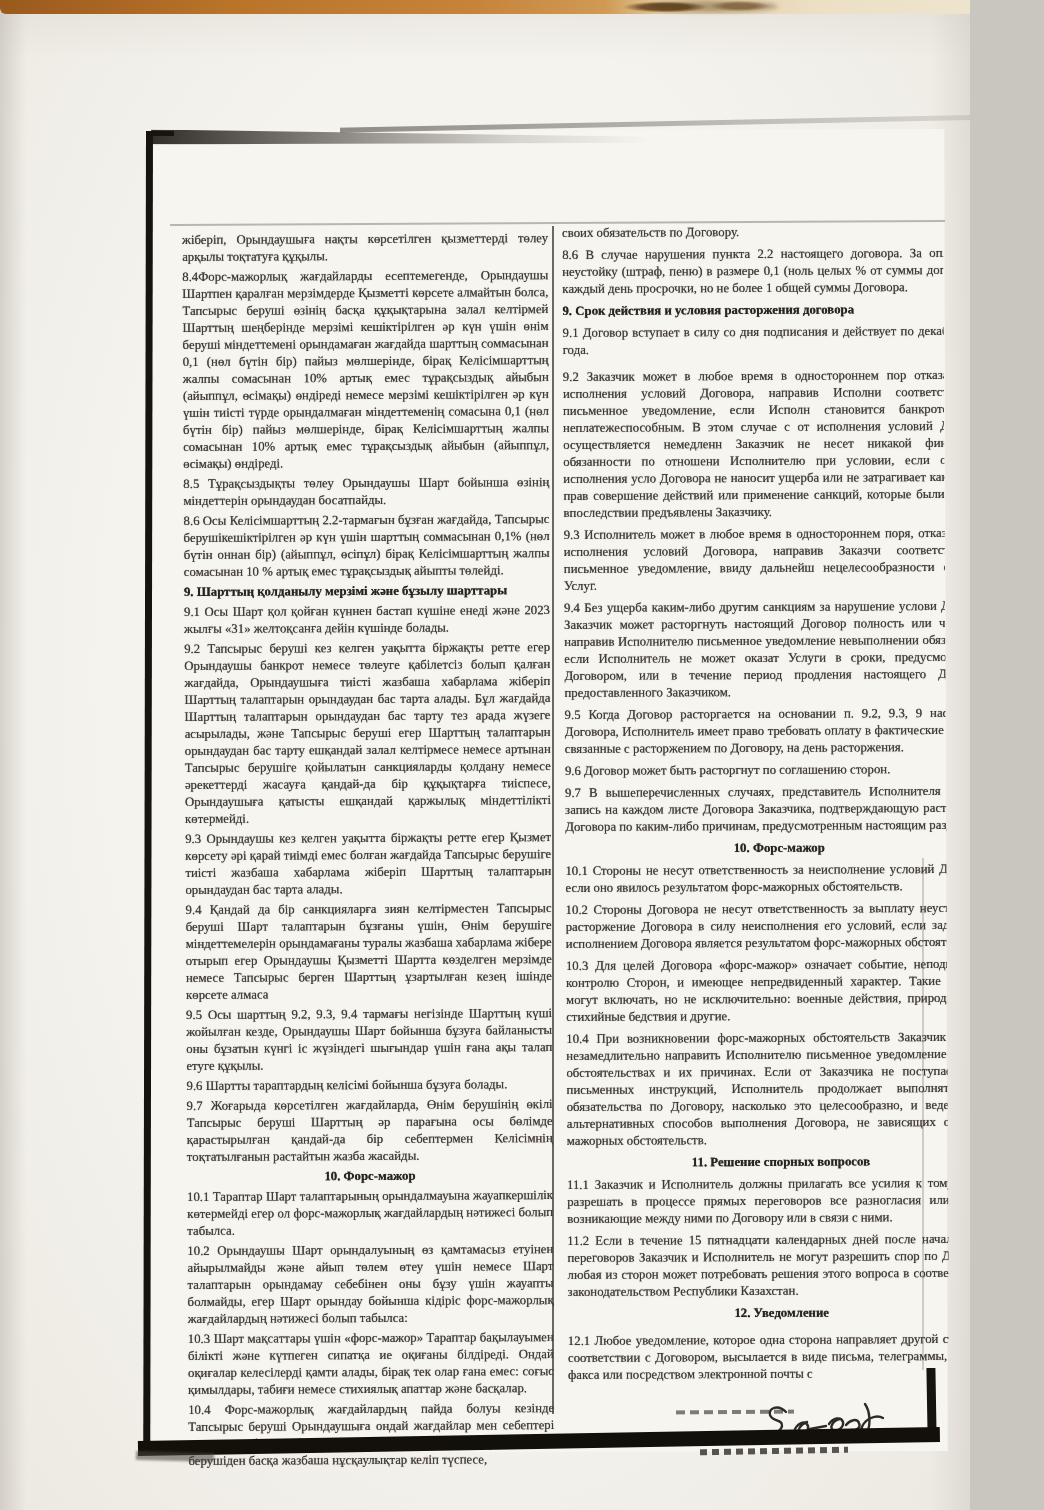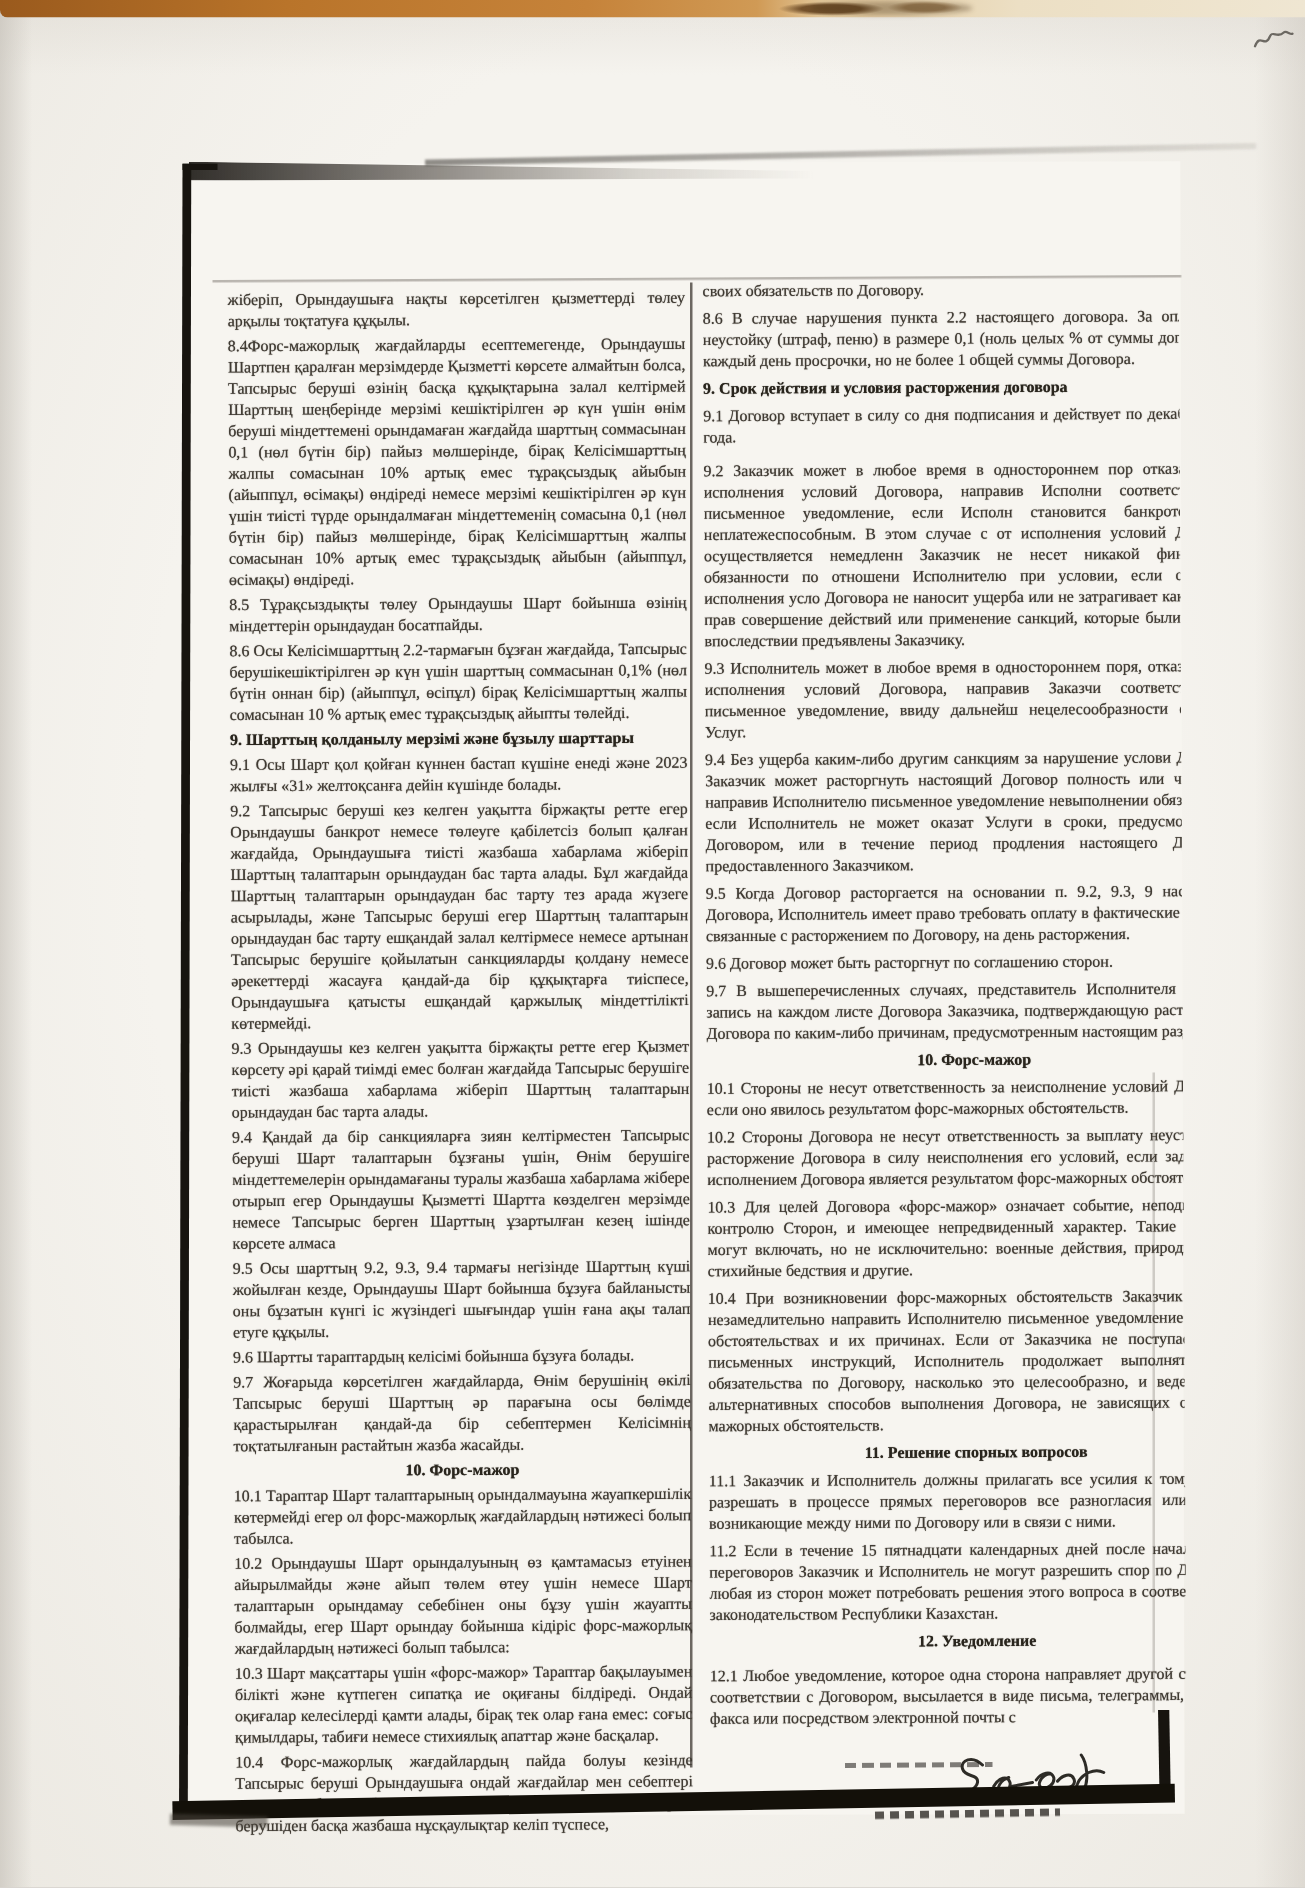--- a/index.html
+++ b/index.html
@@ -1,17 +1,17 @@
 <!DOCTYPE html>
 <html><head>
 <meta charset="utf-8">
 <style>
   html,body{margin:0;padding:0;background:#c9c5bf;}
   .scan{
-    position:relative;width:1044px;height:1510px;overflow:hidden;
+    position:relative;width:970px;height:1510px;overflow:hidden;
     background:
       linear-gradient(90deg, rgba(190,185,177,.55) 0px, rgba(190,185,177,0) 26px),
       linear-gradient(270deg, rgba(198,192,184,.38) 0px, rgba(198,192,184,0) 40px),
       linear-gradient(180deg, rgba(210,204,195,.35) 0px, rgba(210,204,195,0) 60px),
       radial-gradient(ellipse at 50% 45%, #f5f3ee 55%, #ece9e2 100%);
     font-family:"Liberation Serif","DejaVu Serif",serif;
   }
   
   .top-strip{
     position:absolute;left:0;top:0;width:1044px;height:14px;

